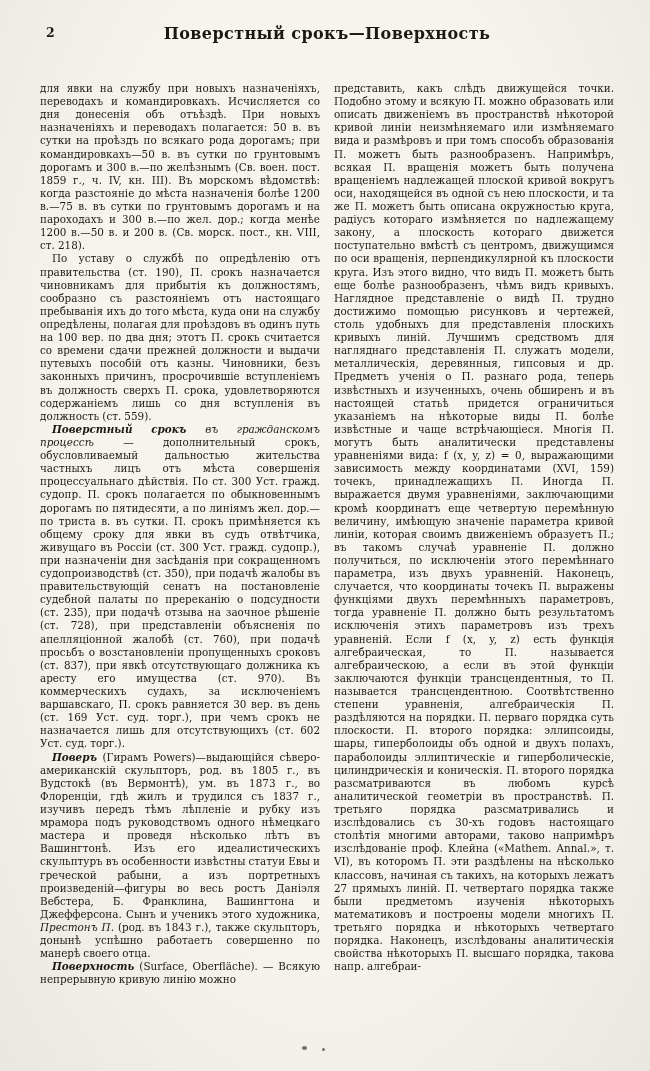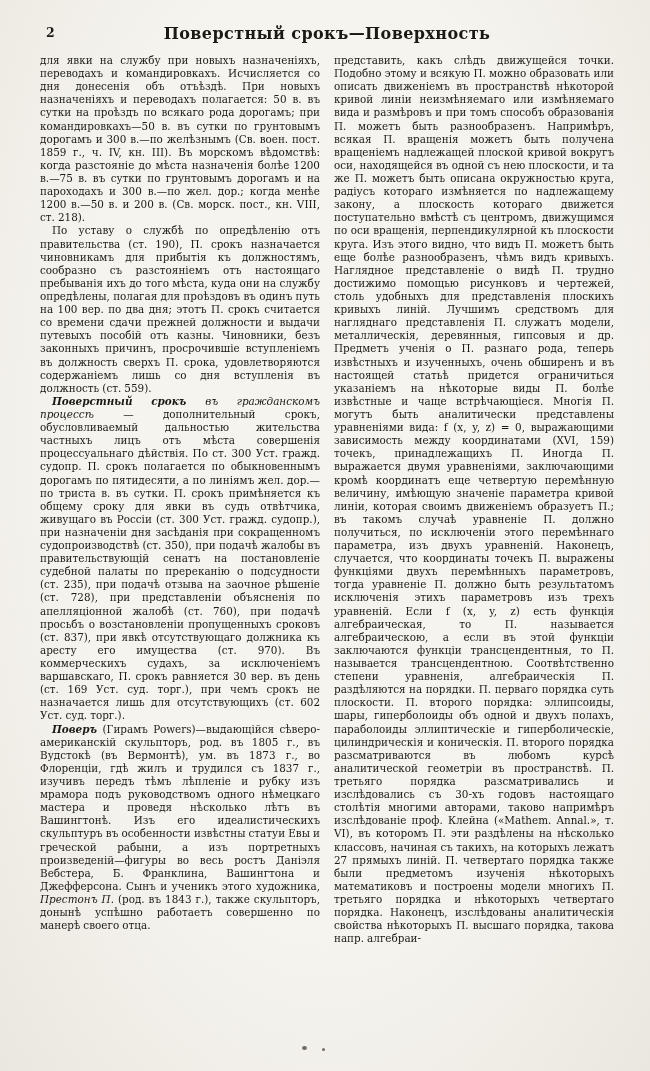--- a/index.html
+++ b/index.html
@@ -24,20 +24,21 @@
   .running-title {
     text-align: center; font-size: 16px; font-weight: bold;
     letter-spacing: 0.4px;
   }
   .columns { display: flex; gap: 14px; align-items: flex-start; }
   .column {
     width: 280px; text-align: justify;
     font-size: 10.4px; line-height: 1.26;
     -webkit-hyphens: auto; hyphens: auto;
     word-spacing: -0.2px;
+    margin-top: 28px;
   }
   .para { margin: 0; }
   .para.indent { text-indent: 12px; }
   .seg-bold { font-weight: bold; font-style: italic; }
   .seg-italic { font-style: italic; }
   .speck {
     position: absolute; background: #45403a; border-radius: 50%;
     opacity: 0.75;
   }
   .speck-a { left: 302px; top: 1046px; width: 5px; height: 4px; }
@@ -50,20 +51,21 @@
   <div class="page-header">
     <span class="page-number">2</span>
     <div class="running-title">Поверстный срокъ—Поверхность</div>
   </div>
   <div class="columns">
     <div class="column">
         <p class="para"><span class="seg-normal">для явки на службу при новыхъ назначеніяхъ, переводахъ и командировкахъ. Исчисляется со дня донесенія объ отъѣздѣ. При новыхъ назначеніяхъ и переводахъ полагается: 50 в. въ сутки на проѣздъ по всякаго рода дорогамъ; при командировкахъ—50 в. въ сутки по грунтовымъ дорогамъ и 300 в.—по желѣзнымъ (Св. воен. пост. 1859 г., ч. IV, кн. III). Въ морскомъ вѣдомствѣ: когда разстояніе до мѣста назначенія болѣе 1200 в.—75 в. въ сутки по грунтовымъ дорогамъ и на пароходахъ и 300 в.—по жел. дор.; когда менѣе 1200 в.—50 в. и 200 в. (Св. морск. пост., кн. VIII, ст. 218).</span></p>
         <p class="para indent"><span class="seg-normal">По уставу о службѣ по опредѣленію отъ правительства (ст. 190), П. срокъ назначается чиновникамъ для прибытія къ должностямъ, сообразно съ разстояніемъ отъ настоящаго пребыванія ихъ до того мѣста, куда они на службу опредѣлены, полагая для проѣздовъ въ одинъ путь на 100 вер. по два дня; этотъ П. срокъ считается со времени сдачи прежней должности и выдачи путевыхъ пособій отъ казны. Чиновники, безъ законныхъ причинъ, просрочившіе вступленіемъ въ должность сверхъ П. срока, удовлетворяются содержаніемъ лишь со дня вступленія въ должность (ст. 559).</span></p>
         <p class="para indent"><span class="seg-bold">Поверстный срокъ </span><span class="seg-italic">въ гражданскомъ процессѣ</span><span class="seg-normal"> — дополнительный срокъ, обусловливаемый дальностью жительства частныхъ лицъ отъ мѣста совершенія процессуальнаго дѣйствія. По ст. 300 Уст. гражд. судопр. П. срокъ полагается по обыкновеннымъ дорогамъ по пятидесяти, а по линіямъ жел. дор.—по триста в. въ сутки. П. срокъ примѣняется къ общему сроку для явки въ судъ отвѣтчика, живущаго въ Россіи (ст. 300 Уст. гражд. судопр.), при назначеніи дня засѣданія при сокращенномъ судопроизводствѣ (ст. 350), при подачѣ жалобы въ правительствующій сенатъ на постановленіе судебной палаты по пререканію о подсудности (ст. 235), при подачѣ отзыва на заочное рѣшеніе (ст. 728), при представленіи объясненія по апелляціонной жалобѣ (ст. 760), при подачѣ просьбъ о возстановленіи пропущенныхъ сроковъ (ст. 837), при явкѣ отсутствующаго должника къ аресту его имущества (ст. 970). Въ коммерческихъ судахъ, за исключеніемъ варшавскаго, П. срокъ равняется 30 вер. въ день (ст. 169 Уст. суд. торг.), при чемъ срокъ не назначается лишь для отсутствующихъ (ст. 602 Уст. суд. торг.).</span></p>
         <p class="para indent"><span class="seg-bold">Поверъ</span><span class="seg-normal"> (Гирамъ Powers)—выдающійся сѣверо-американскій скульпторъ, род. въ 1805 г., въ Вудстокѣ (въ Вермонтѣ), ум. въ 1873 г., во Флоренціи, гдѣ жилъ и трудился съ 1837 г., изучивъ передъ тѣмъ лѣпленіе и рубку изъ мрамора подъ руководствомъ одного нѣмецкаго мастера и проведя нѣсколько лѣтъ въ Вашингтонѣ. Изъ его идеалистическихъ скульптуръ въ особенности извѣстны статуи Евы и греческой рабыни, а изъ портретныхъ произведеній—фигуры во весь ростъ Даніэля Вебстера, Б. Франклина, Вашингтона и Джефферсона. Сынъ и ученикъ этого художника, </span><span class="seg-italic">Престонъ П.</span><span class="seg-normal"> (род. въ 1843 г.), также скульпторъ, донынѣ успѣшно работаетъ совершенно по манерѣ своего отца.</span></p>
+        <p class="para indent"><span class="seg-bold">Поверхность</span><span class="seg-normal"> (Surface, Oberfläche). — Всякую непрерывную кривую линію можно</span></p>
       </div>
     <div class="column">
         <p class="para"><span class="seg-normal">представить, какъ слѣдъ движущейся точки. Подобно этому и всякую П. можно образовать или описать движеніемъ въ пространствѣ нѣкоторой кривой линіи неизмѣняемаго или измѣняемаго вида и размѣровъ и при томъ способъ образованія П. можетъ быть разнообразенъ. Напримѣръ, всякая П. вращенія можетъ быть получена вращеніемъ надлежащей плоской кривой вокругъ оси, находящейся въ одной съ нею плоскости, и та же П. можетъ быть описана окружностью круга, радіусъ котораго измѣняется по надлежащему закону, а плоскость котораго движется поступательно вмѣстѣ съ центромъ, движущимся по оси вращенія, перпендикулярной къ плоскости круга. Изъ этого видно, что видъ П. можетъ быть еще болѣе разнообразенъ, чѣмъ видъ кривыхъ. Наглядное представленіе о видѣ П. трудно достижимо помощью рисунковъ и чертежей, столь удобныхъ для представленія плоскихъ кривыхъ линій. Лучшимъ средствомъ для нагляднаго представленія П. служатъ модели, металлическія, деревянныя, гипсовыя и др. Предметъ ученія о П. разнаго рода, теперь извѣстныхъ и изученныхъ, очень обширенъ и въ настоящей статьѣ придется ограничиться указаніемъ на нѣкоторые виды П. болѣе извѣстные и чаще встрѣчающіеся. Многія П. могутъ быть аналитически представлены уравненіями вида: f (x, y, z) = 0, выражающими зависимость между координатами (XVI, 159) точекъ, принадлежащихъ П. Иногда П. выражается двумя уравненіями, заключающими кромѣ координатъ еще четвертую перемѣнную величину, имѣющую значеніе параметра кривой линіи, которая своимъ движеніемъ образуетъ П.; въ такомъ случаѣ уравненіе П. должно получиться, по исключеніи этого перемѣннаго параметра, изъ двухъ уравненій. Наконецъ, случается, что координаты точекъ П. выражены функціями двухъ перемѣнныхъ параметровъ, тогда уравненіе П. должно быть результатомъ исключенія этихъ параметровъ изъ трехъ уравненій. Если f (x, y, z) есть функція алгебраическая, то П. называется алгебраическою, а если въ этой функціи заключаются функціи трансцендентныя, то П. называется трансцендентною. Соотвѣтственно степени уравненія, алгебраическія П. раздѣляются на порядки. П. перваго порядка суть плоскости. П. второго порядка: эллипсоиды, шары, гиперболоиды объ одной и двухъ полахъ, параболоиды эллиптическіе и гиперболическіе, цилиндрическія и коническія. П. второго порядка разсматриваются въ любомъ курсѣ аналитической геометріи въ пространствѣ. П. третьяго порядка разсматривались и изслѣдовались съ 30-хъ годовъ настоящаго столѣтія многими авторами, таково напримѣръ изслѣдованіе проф. Клейна («Mathem. Annal.», т. VI), въ которомъ П. эти раздѣлены на нѣсколько классовъ, начиная съ такихъ, на которыхъ лежатъ 27 прямыхъ линій. П. четвертаго порядка также были предметомъ изученія нѣкоторыхъ математиковъ и построены модели многихъ П. третьяго порядка и нѣкоторыхъ четвертаго порядка. Наконецъ, изслѣдованы аналитическія свойства нѣкоторыхъ П. высшаго порядка, такова напр. алгебраи-</span></p>
       </div>
   </div>
 </div>
 
 <div class="speck speck-a"></div>
 <div class="speck speck-b"></div>
 

